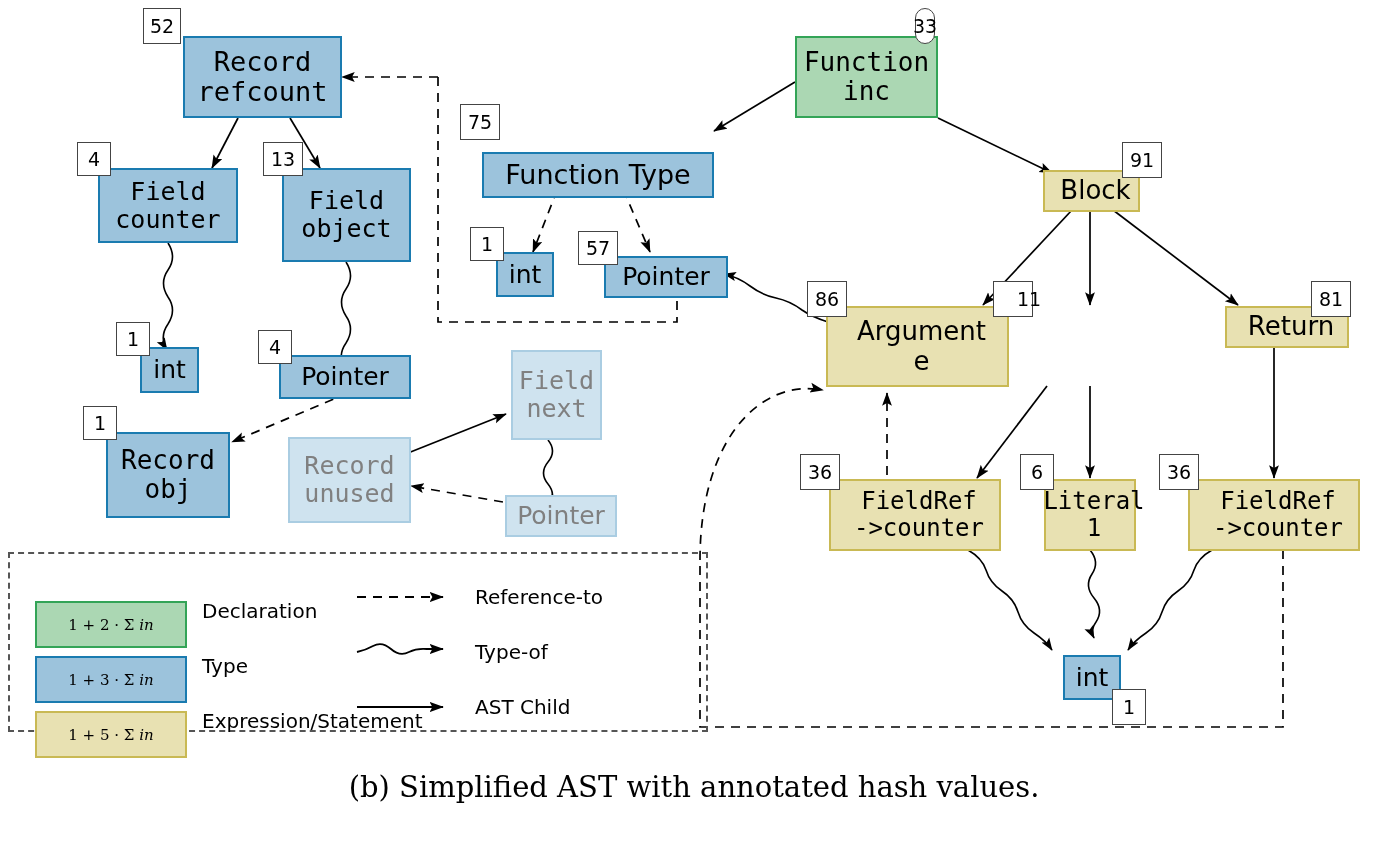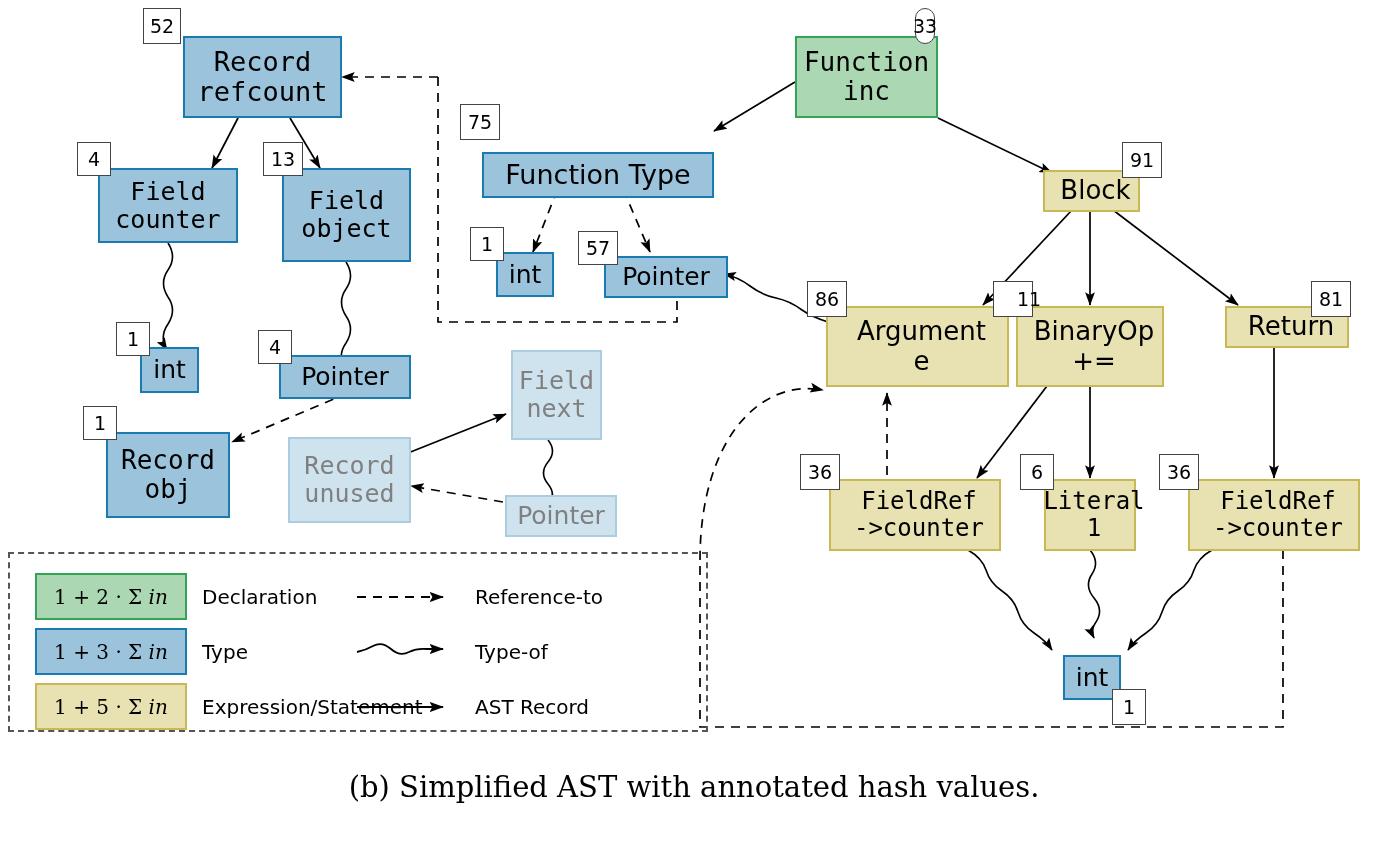--- a/index.html
+++ b/index.html
@@ -23,22 +23,22 @@
 
   .hash{position:absolute;box-sizing:border-box;background:#fff;border:1.4px solid #444;
         display:flex;align-items:center;justify-content:center;
         font-family:"DejaVu Sans",sans-serif;font-size:19px;color:#000;z-index:7;}
 
   
   #legend{position:absolute;left:8px;top:552px;width:700px;height:180px;
           border:2px dashed #555;box-sizing:border-box;}
   .lg-row{position:absolute;display:flex;align-items:center;}
   .lg-swatch{width:152px;height:47px;box-sizing:border-box;display:flex;
-             align-items:center;justify-content:center;font-size:20px;
-             font-family:"DejaVu Serif",serif;}
+             align-items:center;justify-content:center;font-size:15px;
+             font-family:"DejaVu Serif",serif;margin-top:28px;}
   .lg-swatch .fx{font-style:normal;}
   .lg-swatch .it{font-style:italic;}
   .lg-label{margin-left:15px;font-size:20px;color:#000;white-space:nowrap;
             font-family:"DejaVu Sans",sans-serif;}
   .lg-line{width:105px;height:22px;position:relative;}
   .lg-line svg{position:absolute;left:0;top:0;}
 
   #caption{position:absolute;left:0;top:770px;width:1388px;text-align:center;
            font-family:"DejaVu Serif",serif;font-size:29px;color:#000;}
 </style>
@@ -160,24 +160,20 @@
     <span class="l1">Block</span>
   </div>
   <div class="hash" style="left:1122px;top:142px;width:40px;height:36px;">91</div>
 
   <div class="node expr-node" style="left:826px;top:306px;width:183px;height:81px;font-size:26px;">
     <span class="l1">Argument</span>
     <span class="l2">e</span>
   </div>
   <div class="hash" style="left:807px;top:281px;width:40px;height:36px;">86</div>
 
-  <div class="node expr-node" style="left:1016px;top:306px;width:148px;height:81px;font-size:26px;">
-    <span class="l1">BinaryOp</span>
-    <span class="l2">+=</span>
-  </div>
   <div class="hash" style="left:993px;top:281px;width:40px;height:36px;padding-left:32px;">11</div>
 
   <div class="node expr-node" style="left:1225px;top:306px;width:124px;height:42px;font-size:26px;">
     <span class="l1">Return</span>
   </div>
   <div class="hash" style="left:1311px;top:281px;width:40px;height:36px;">81</div>
 
   <div class="node expr-node mono" style="left:829px;top:479px;width:172px;height:72px;font-size:24px;">
     <span class="l1">FieldRef</span>
     <span class="l2">-&gt;counter</span>
@@ -276,18 +272,18 @@
       <div class="lg-line">
         <svg width="105" height="22" viewBox="0 0 105 22" xmlns="http://www.w3.org/2000/svg">
           <defs>
               <marker id="ah4" markerWidth="9" markerHeight="9" refX="7.5" refY="3.1" orient="auto" markerUnits="strokeWidth">
             <path d="M0,0.2 L8,3.1 L0,6 L1.6,3.1 z" fill="#000"></path>
               </marker>
             </defs>
           <path d="M2,11 L88,11" stroke="#000" stroke-width="1.8" fill="none" marker-end="url(#ah4)"></path>
         </svg>
       </div>
-      <div class="lg-label">AST Record</div>
+      <div class="lg-label">AST Child</div>
     </div>
   </div>
 
   <div id="caption">(b) Simplified AST with annotated hash values.</div>
 </div>
 
 </body></html>

